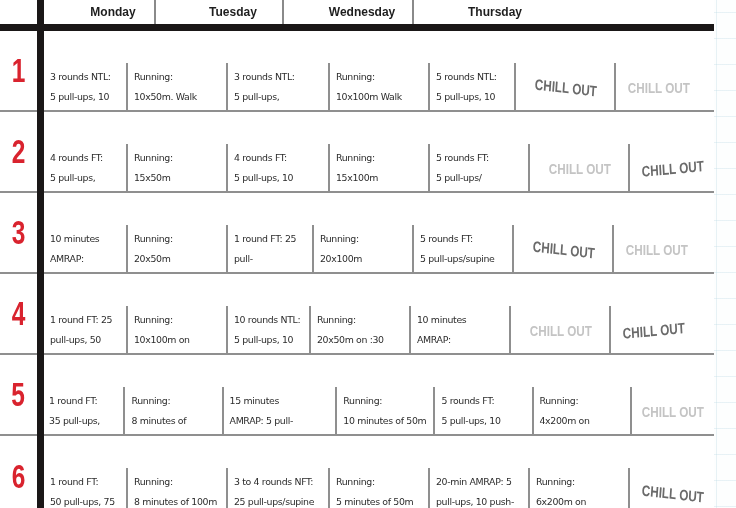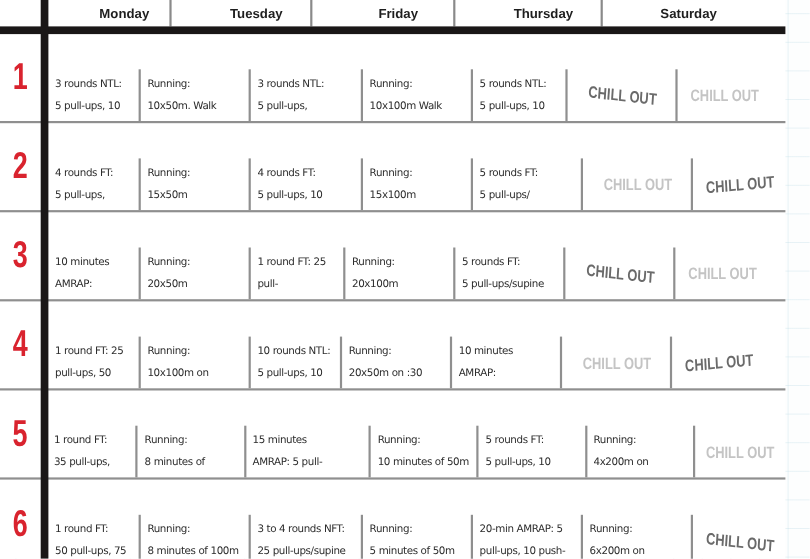--- a/index.html
+++ b/index.html
@@ -54,23 +54,22 @@
   .chill.light span { color: #c4c4c4; }
 </style>
 </head>
 <body>
 
 <div class="sheet">
 
   <div class="header-row">
     <div class="hcell" style="width:84px">Monday</div>
     <div class="hcell" style="width:100px">Tuesday</div>
-    <div class="hcell" style="width:102px">Friday</div>
+    <div class="hcell" style="width:102px">Wednesday</div>
     <div class="hcell" style="width:106px">Thursday</div>
-    <div class="hcell" style="width:100px">Saturday</div>
   </div>
 
   <div class="grid">
 
     <div class="row">
       <div class="weeknum">1</div>
       <div class="weekgap"></div>
       <div class="cell" style="width:84px">3 rounds NTL:
 5 pull-ups, 10
 push-ups, 20

